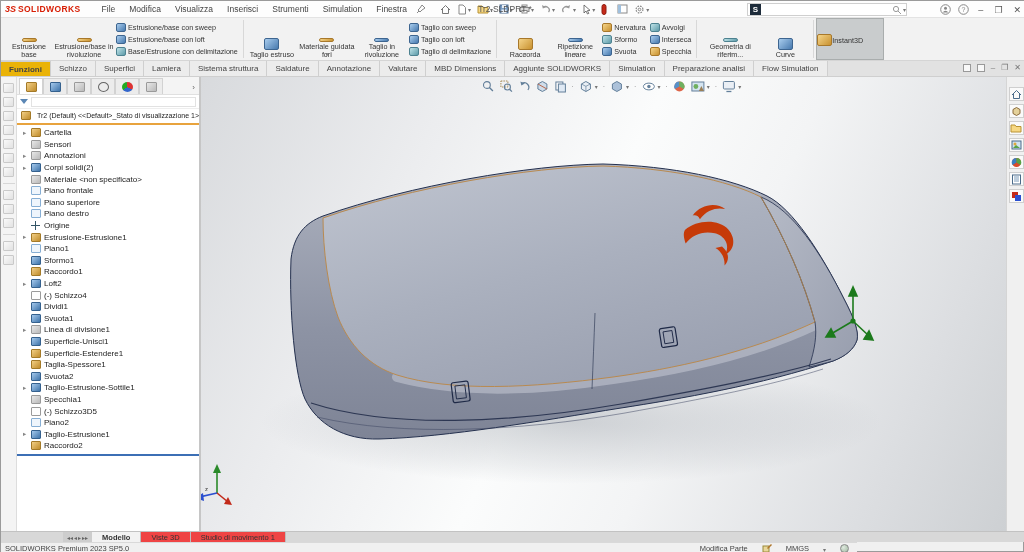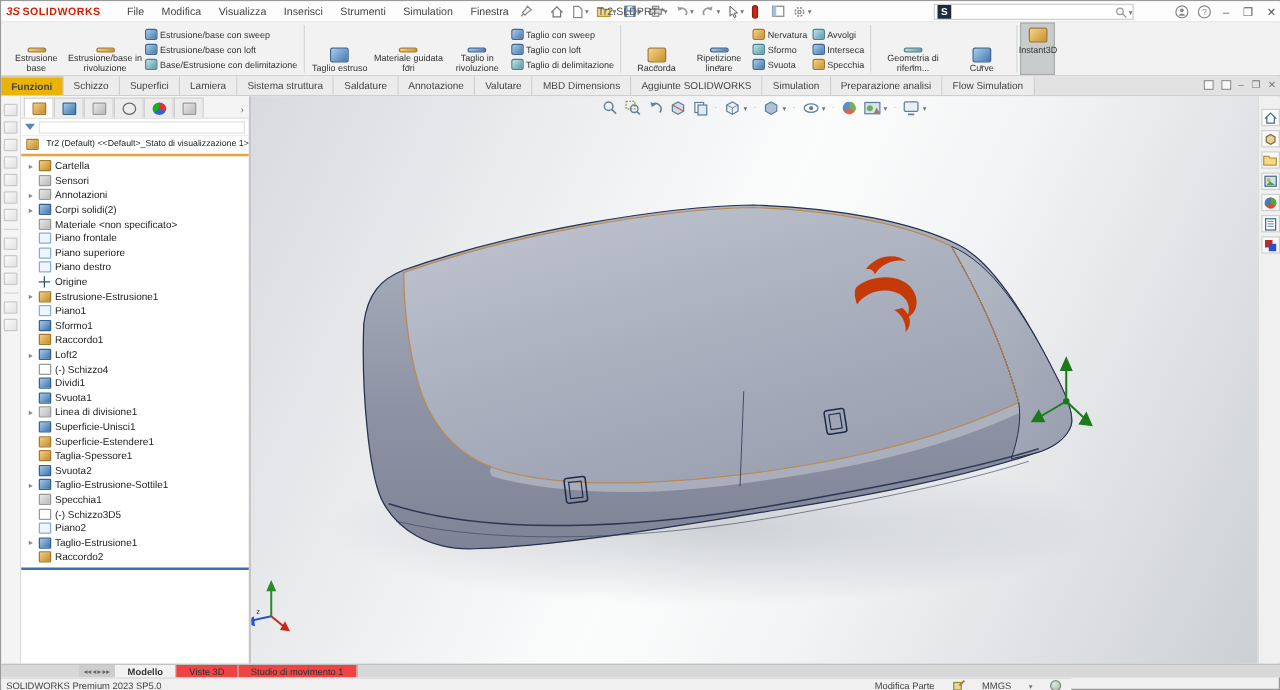--- a/index.html
+++ b/index.html
@@ -32,21 +32,21 @@
   .rbig{width:60px;display:flex;flex-direction:column;align-items:center;padding-top:19px;text-align:center;font-size:7.2px;line-height:1.08;color:#333;position:relative;}
   .rbig.w48{width:50px;}
   .ric{width:15px;height:12px;border-radius:2px;margin-bottom:1px;}
   .ric.gold{background:linear-gradient(135deg,#f5d489,#c8912f);border:1px solid #a8782a;}
   .ric.blue{background:linear-gradient(135deg,#a9cdee,#4779ae);border:1px solid #3d6590;}
   .ric.teal{background:linear-gradient(135deg,#bfe3e8,#5d9aa8);border:1px solid #4d8290;}
   .ric.sm{width:10px;height:9px;margin:0 2px 0 0;flex:0 0 auto;}
   .rsmalls{display:flex;flex-direction:column;justify-content:center;gap:1px;padding:0 2px;}
   .rsmall{display:flex;align-items:center;font-size:7.2px;color:#333;white-space:nowrap;height:11px;}
   .rbig .bdd{position:absolute;bottom:1px;font-size:5.5px;color:#777;}
-  .instant{margin-left:2px;width:28px;background:#c9cccd;border:1px solid #a9adad;display:flex;flex-direction:column;align-items:center;padding-top:3px;font-size:7.2px;color:#333;}
+  .instant{margin-left:2px;width:68px;background:#c9cccd;border:1px solid #a9adad;display:flex;flex-direction:row;align-items:center;padding-top:3px;font-size:7.2px;color:#333;}
 
   
   .tabbar{position:absolute;top:60px;left:0;width:1024px;height:16px;background:#e2e2e2;border-bottom:1px solid #cfcfcf;display:flex;align-items:flex-end;}
   .rtab{font-size:8px;color:#444;padding:2px 8px 2px;border-right:1px solid #cfcfcf;background:#ececec;height:15px;display:flex;align-items:center;}
   .rtab.active{background:#eab308;font-weight:bold;border-top:1px solid #cfcfcf;}
   .docwin{position:absolute;right:4px;top:2px;display:flex;align-items:center;gap:6px;color:#777;font-size:8px;}
   .docwin .sqi{width:8px;height:8px;border:1px solid #999;background:#f8f8f8;}
 
   
   .main{position:absolute;top:76px;left:0;width:1024px;height:454px;display:flex;}

